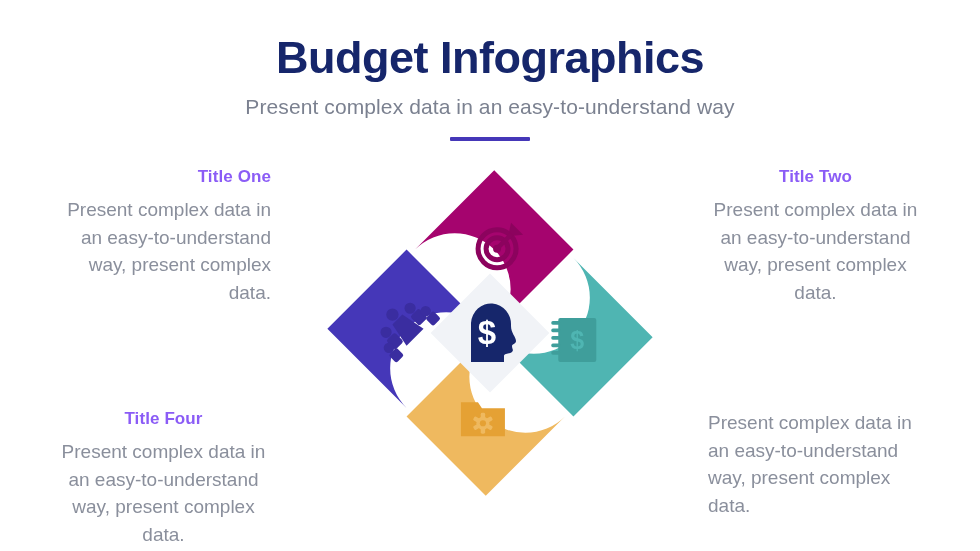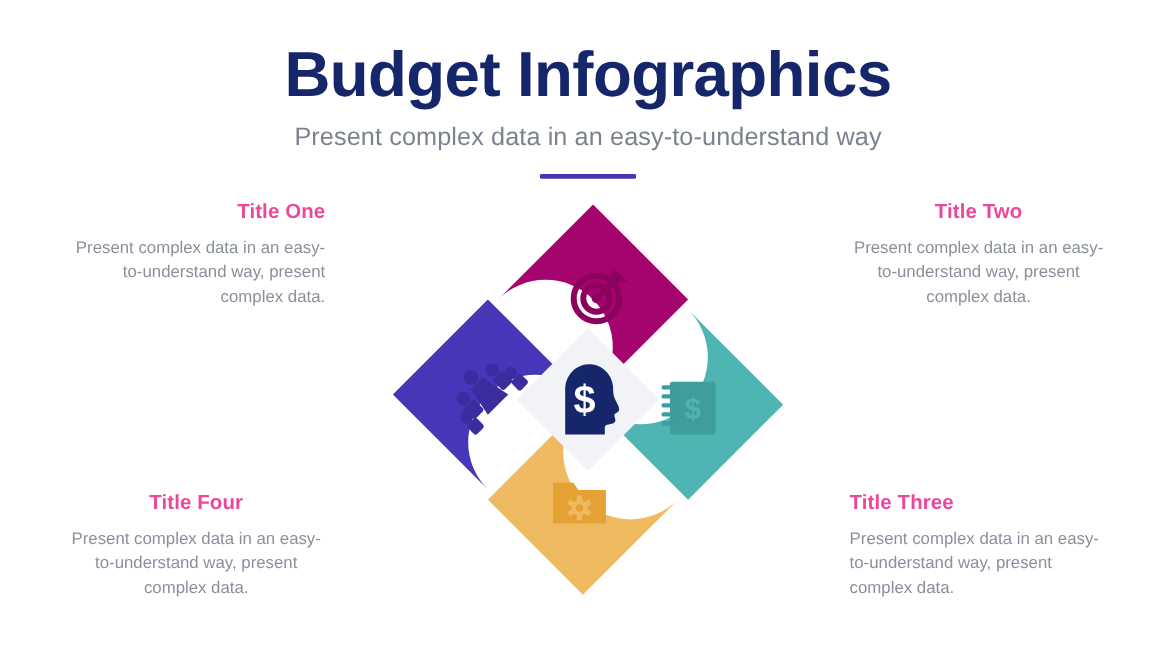--- a/index.html
+++ b/index.html
@@ -18,21 +18,21 @@
 
   
   .header {
     position: absolute;
     top: 34px;
     left: 0;
     width: 980px;
     text-align: center;
   }
   .page-title {
-    font-size: 53px;
+    font-size: 45px;
     font-weight: bold;
     color: #16266b;
     letter-spacing: -0.5px;
     line-height: 1.08;
     margin: 0;
     font-family: "Liberation Sans", sans-serif;
   }
   .page-subtitle {
     font-size: 21px;
     color: #7b8190;
@@ -59,26 +59,26 @@
   .x-svg { display: block; width: 370px; height: 340px; }
 
   
   .block {
     position: absolute;
     width: 215px;
   }
   .block-title {
     font-size: 17px;
     font-weight: bold;
-    color: #ec4899;
+    color: #8b5cf6;
     margin: 0 0 9px 0;
     letter-spacing: 0.1px;
   }
   .block-body {
-    font-size: 14px;
+    font-size: 19px;
     line-height: 1.46;
     color: #8a8f9c;
     margin: 0;
   }
 
   .block-left  { text-align: right; left: 56px; }
   .block-right { text-align: left;  left: 708px; }
 
   .block-one   { top: 167px; }
   .block-two   { top: 167px; text-align: center; }
@@ -200,20 +200,19 @@
   <div class="block-title">Title One</div>
   <div class="block-body">Present complex data in an easy-to-understand way, present complex data.</div>
 </div>
 
 <div class="block block-right block-two">
   <div class="block-title">Title Two</div>
   <div class="block-body">Present complex data in an easy-to-understand way, present complex data.</div>
 </div>
 
 <div class="block block-right block-three">
-  <div class="block-title">Title Three</div>
   <div class="block-body">Present complex data in an easy-to-understand way, present complex data.</div>
 </div>
 
 <div class="block block-left block-four">
   <div class="block-title">Title Four</div>
   <div class="block-body">Present complex data in an easy-to-understand way, present complex data.</div>
 </div>
 
 </body></html>

